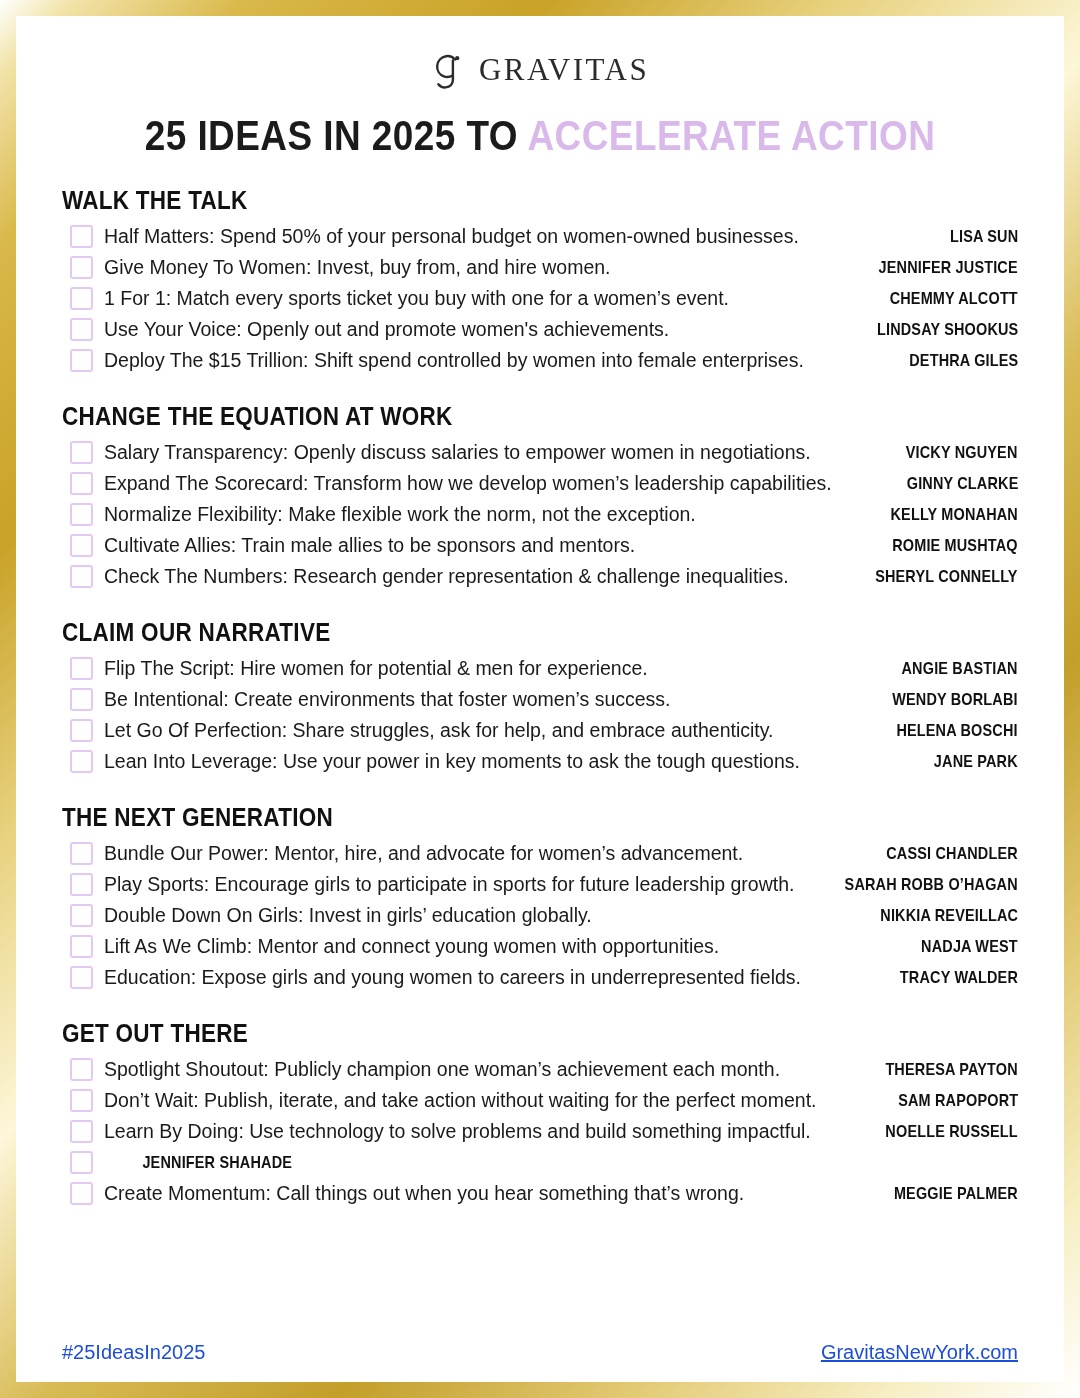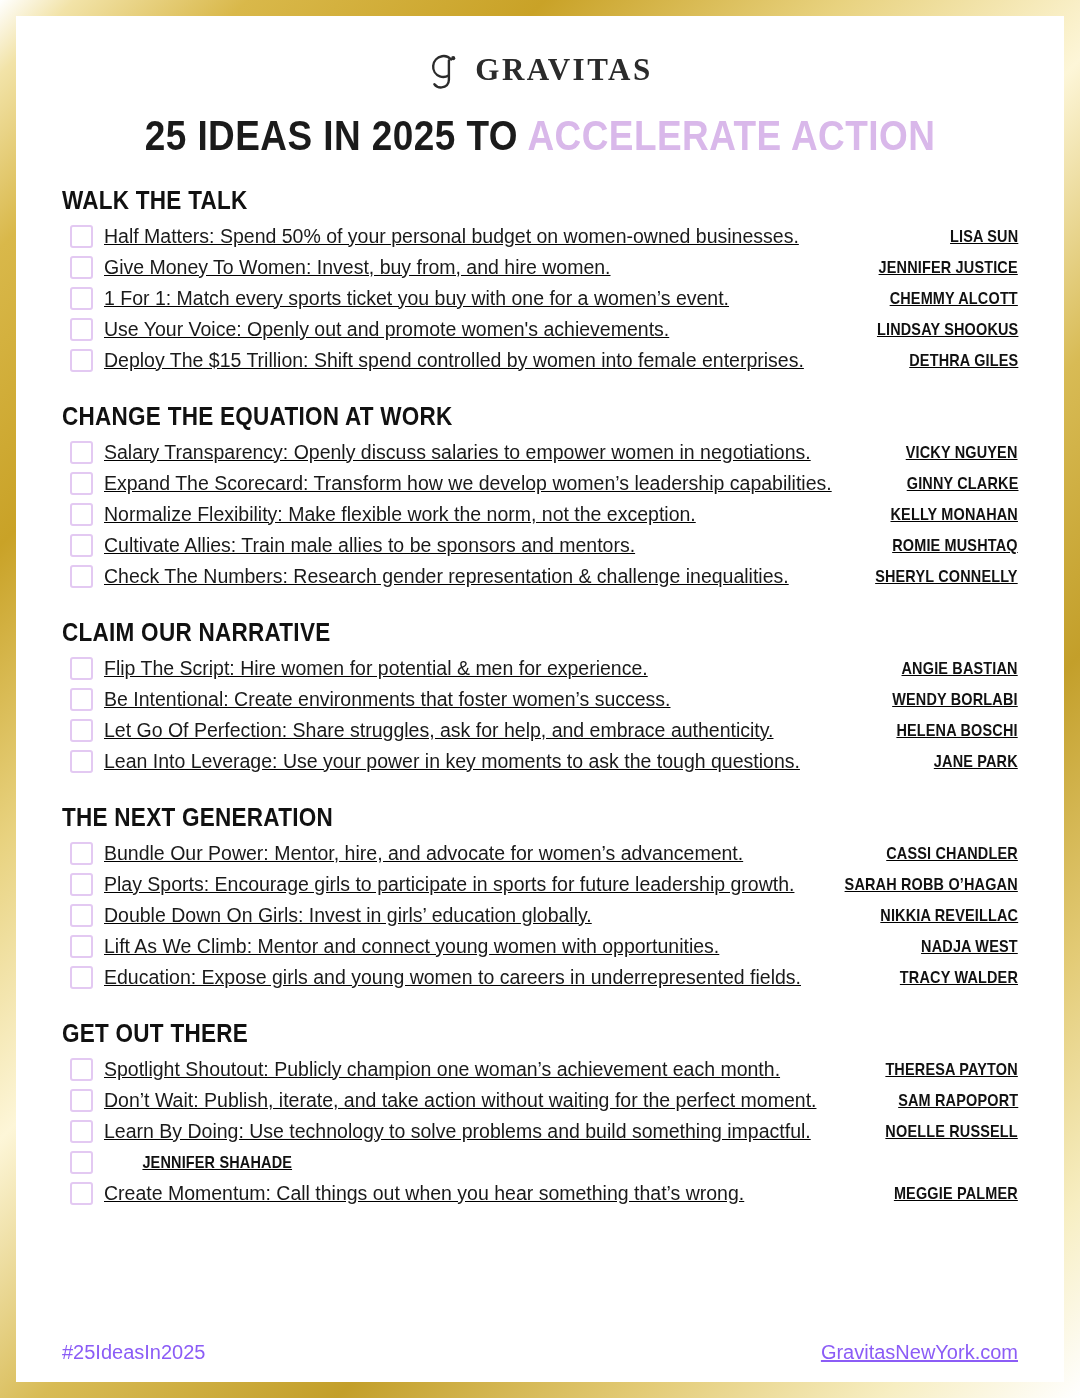--- a/index.html
+++ b/index.html
@@ -71,21 +71,21 @@
     height: 40px;
     display: flex;
     align-items: center;
     justify-content: center;
   }
   .logo-word {
     font-family: "Liberation Serif", serif;
     font-size: 31px;
     letter-spacing: 2.5px;
     color: #2b2b2b;
-    font-weight: 700;
+    font-weight: 400;
   }
 
   
   .title {
     text-align: center;
     margin-top: 22px;
     font-family: "Liberation Sans Narrow", "Liberation Sans", sans-serif;
     font-weight: 700;
     font-size: 42px;
     letter-spacing: 0.5px;
@@ -107,21 +107,21 @@
     font-family: "Liberation Sans Narrow", "Liberation Sans", sans-serif;
     font-weight: 700;
     font-size: 25px;
     letter-spacing: 0.3px;
     color: #111111;
     transform: scaleX(0.9);
     transform-origin: left center;
     margin-bottom: 6px;
   }
 
-  .rows { display: block; text-decoration: underline; }
+  .rows { display: block; }
 
   .row {
     display: flex;
     align-items: center;
     min-height: 31px;
   }
 
   .checkbox {
     flex: 0 0 auto;
     width: 19px;
@@ -160,21 +160,21 @@
   
   .footer {
     position: absolute;
     left: 62px;
     right: 62px;
     bottom: 34px;
     display: flex;
     align-items: flex-end;
     justify-content: space-between;
     font-size: 20px;
-    color: #8b5cf6;
+    color: #1d4ed8;
   }
   .footer .hashtag { font-family: "Liberation Sans", sans-serif; }
   .footer .site { font-family: "Liberation Sans", sans-serif; text-decoration: underline; }
 </style>
 </head>
 <body>
 
 <div class="page">
   <div class="frame-outer"></div>
   <div class="frame-inner"></div>

